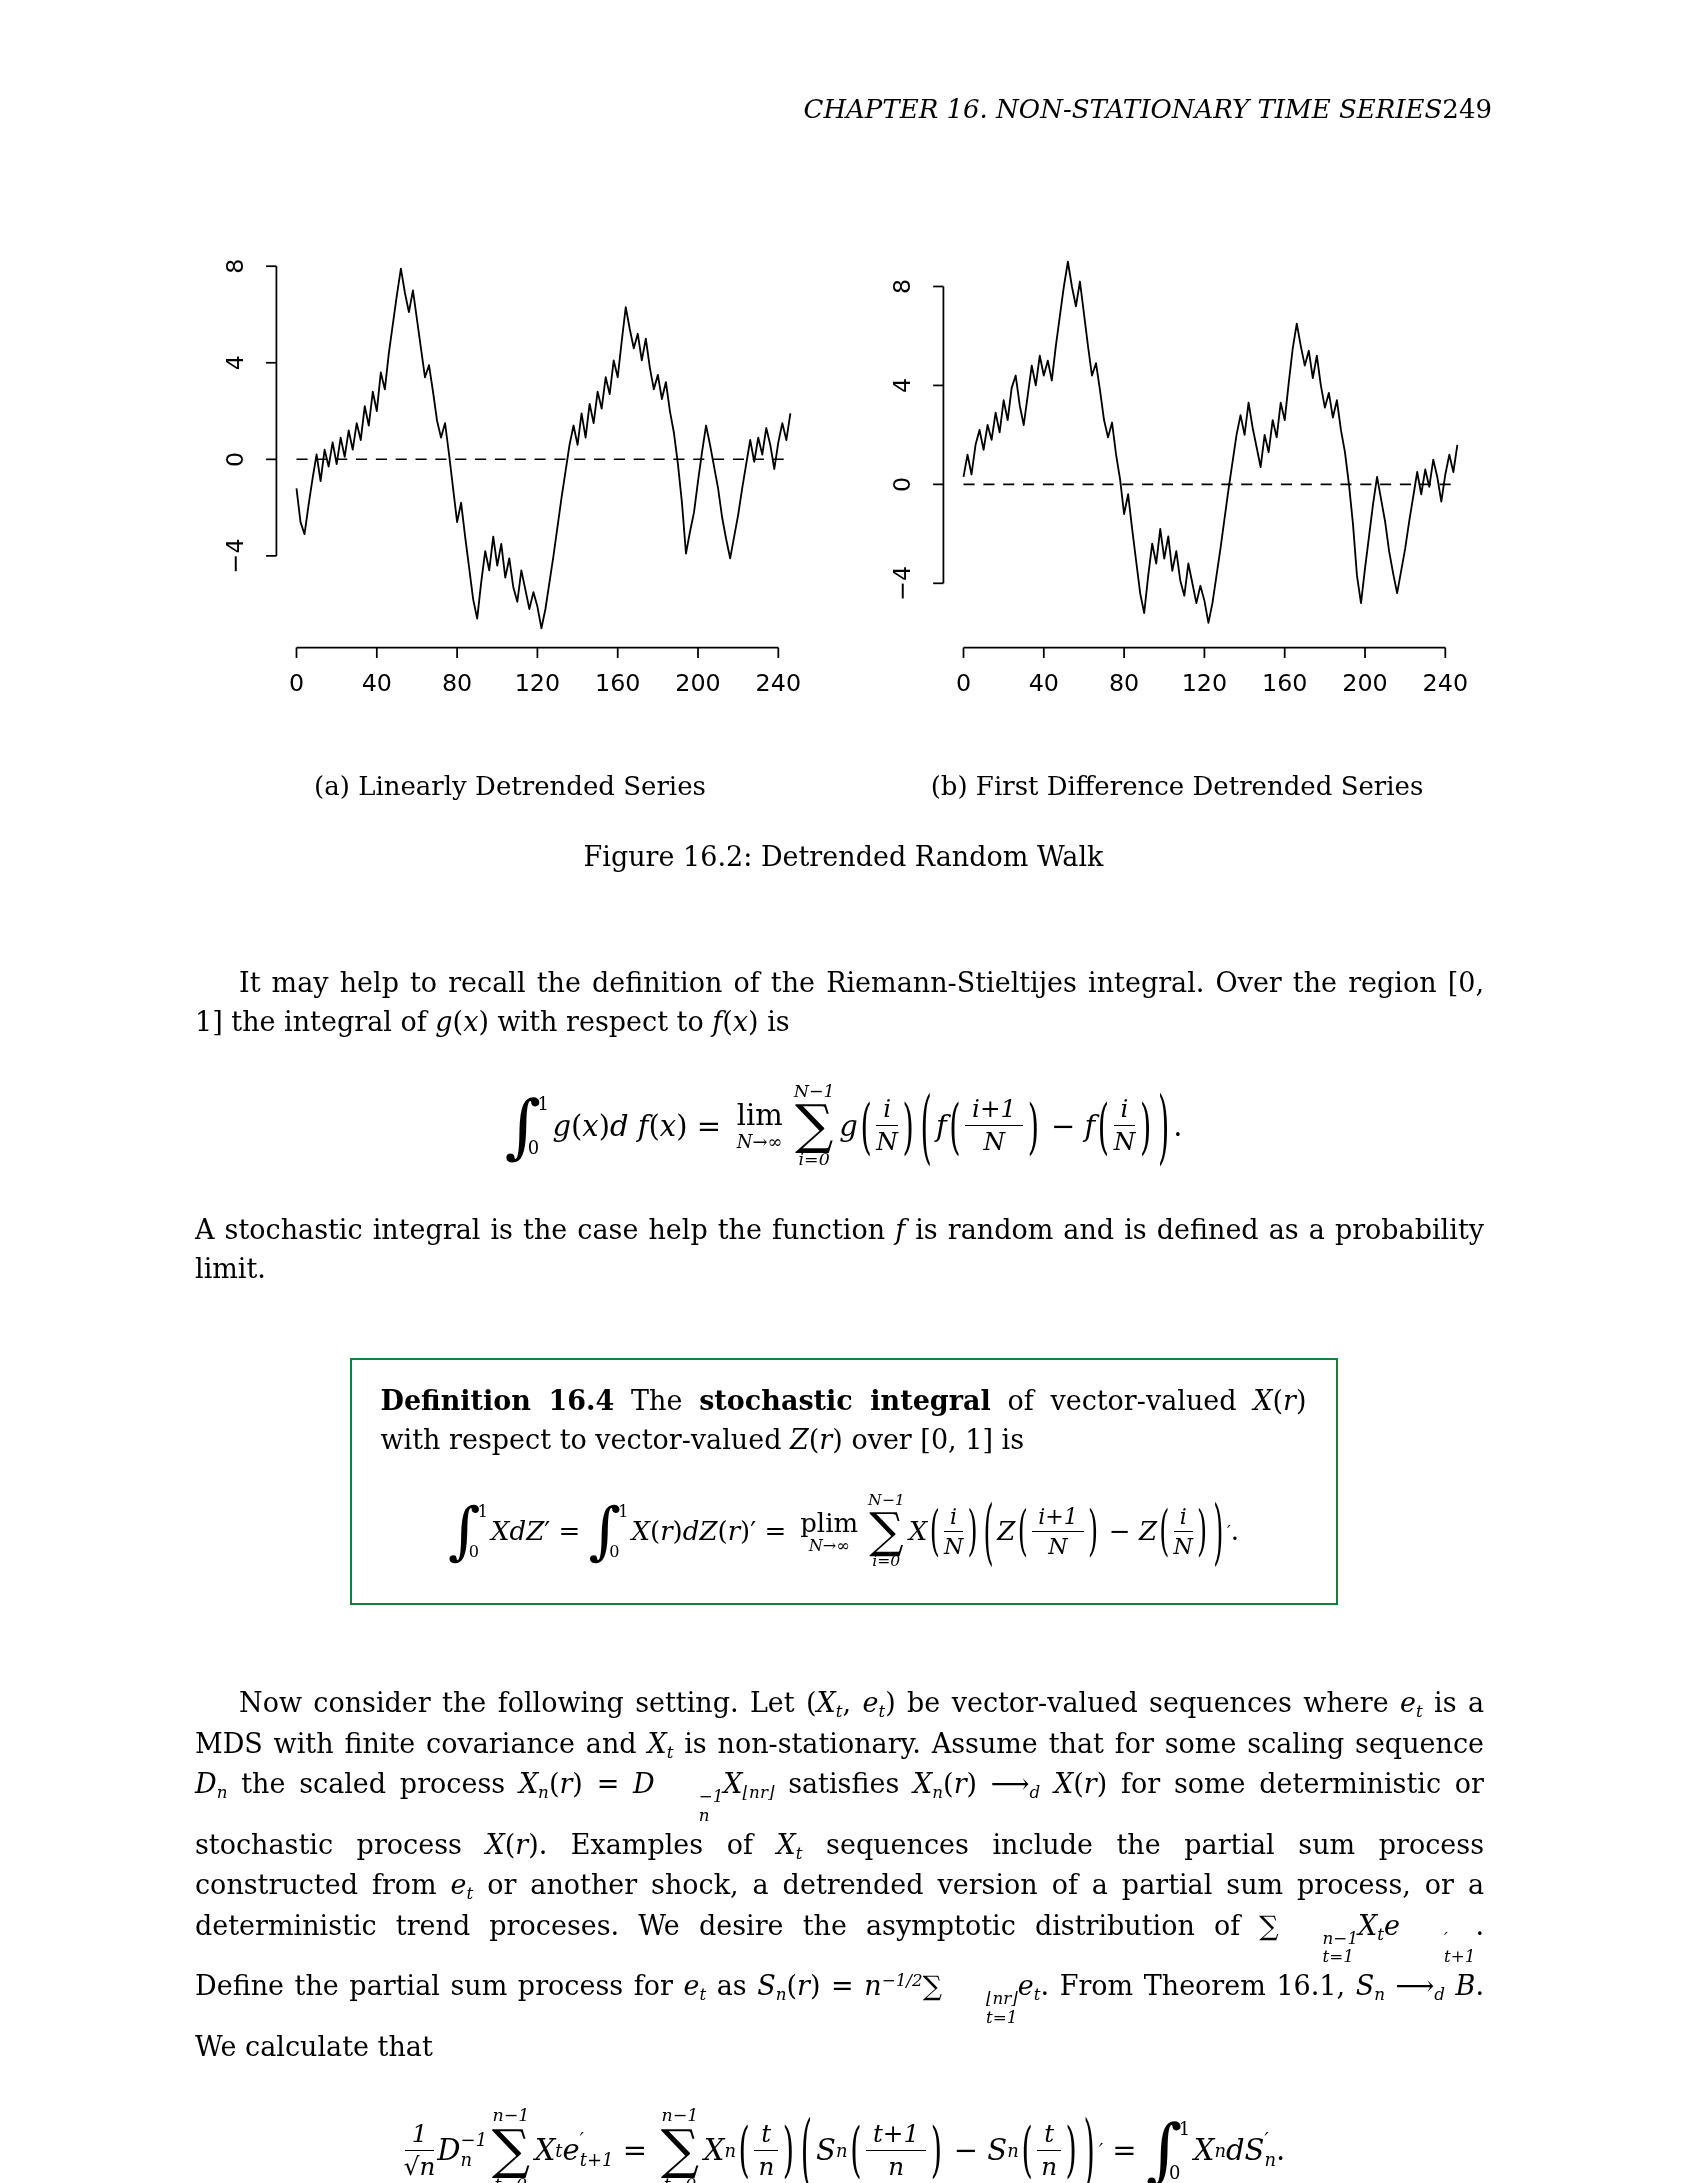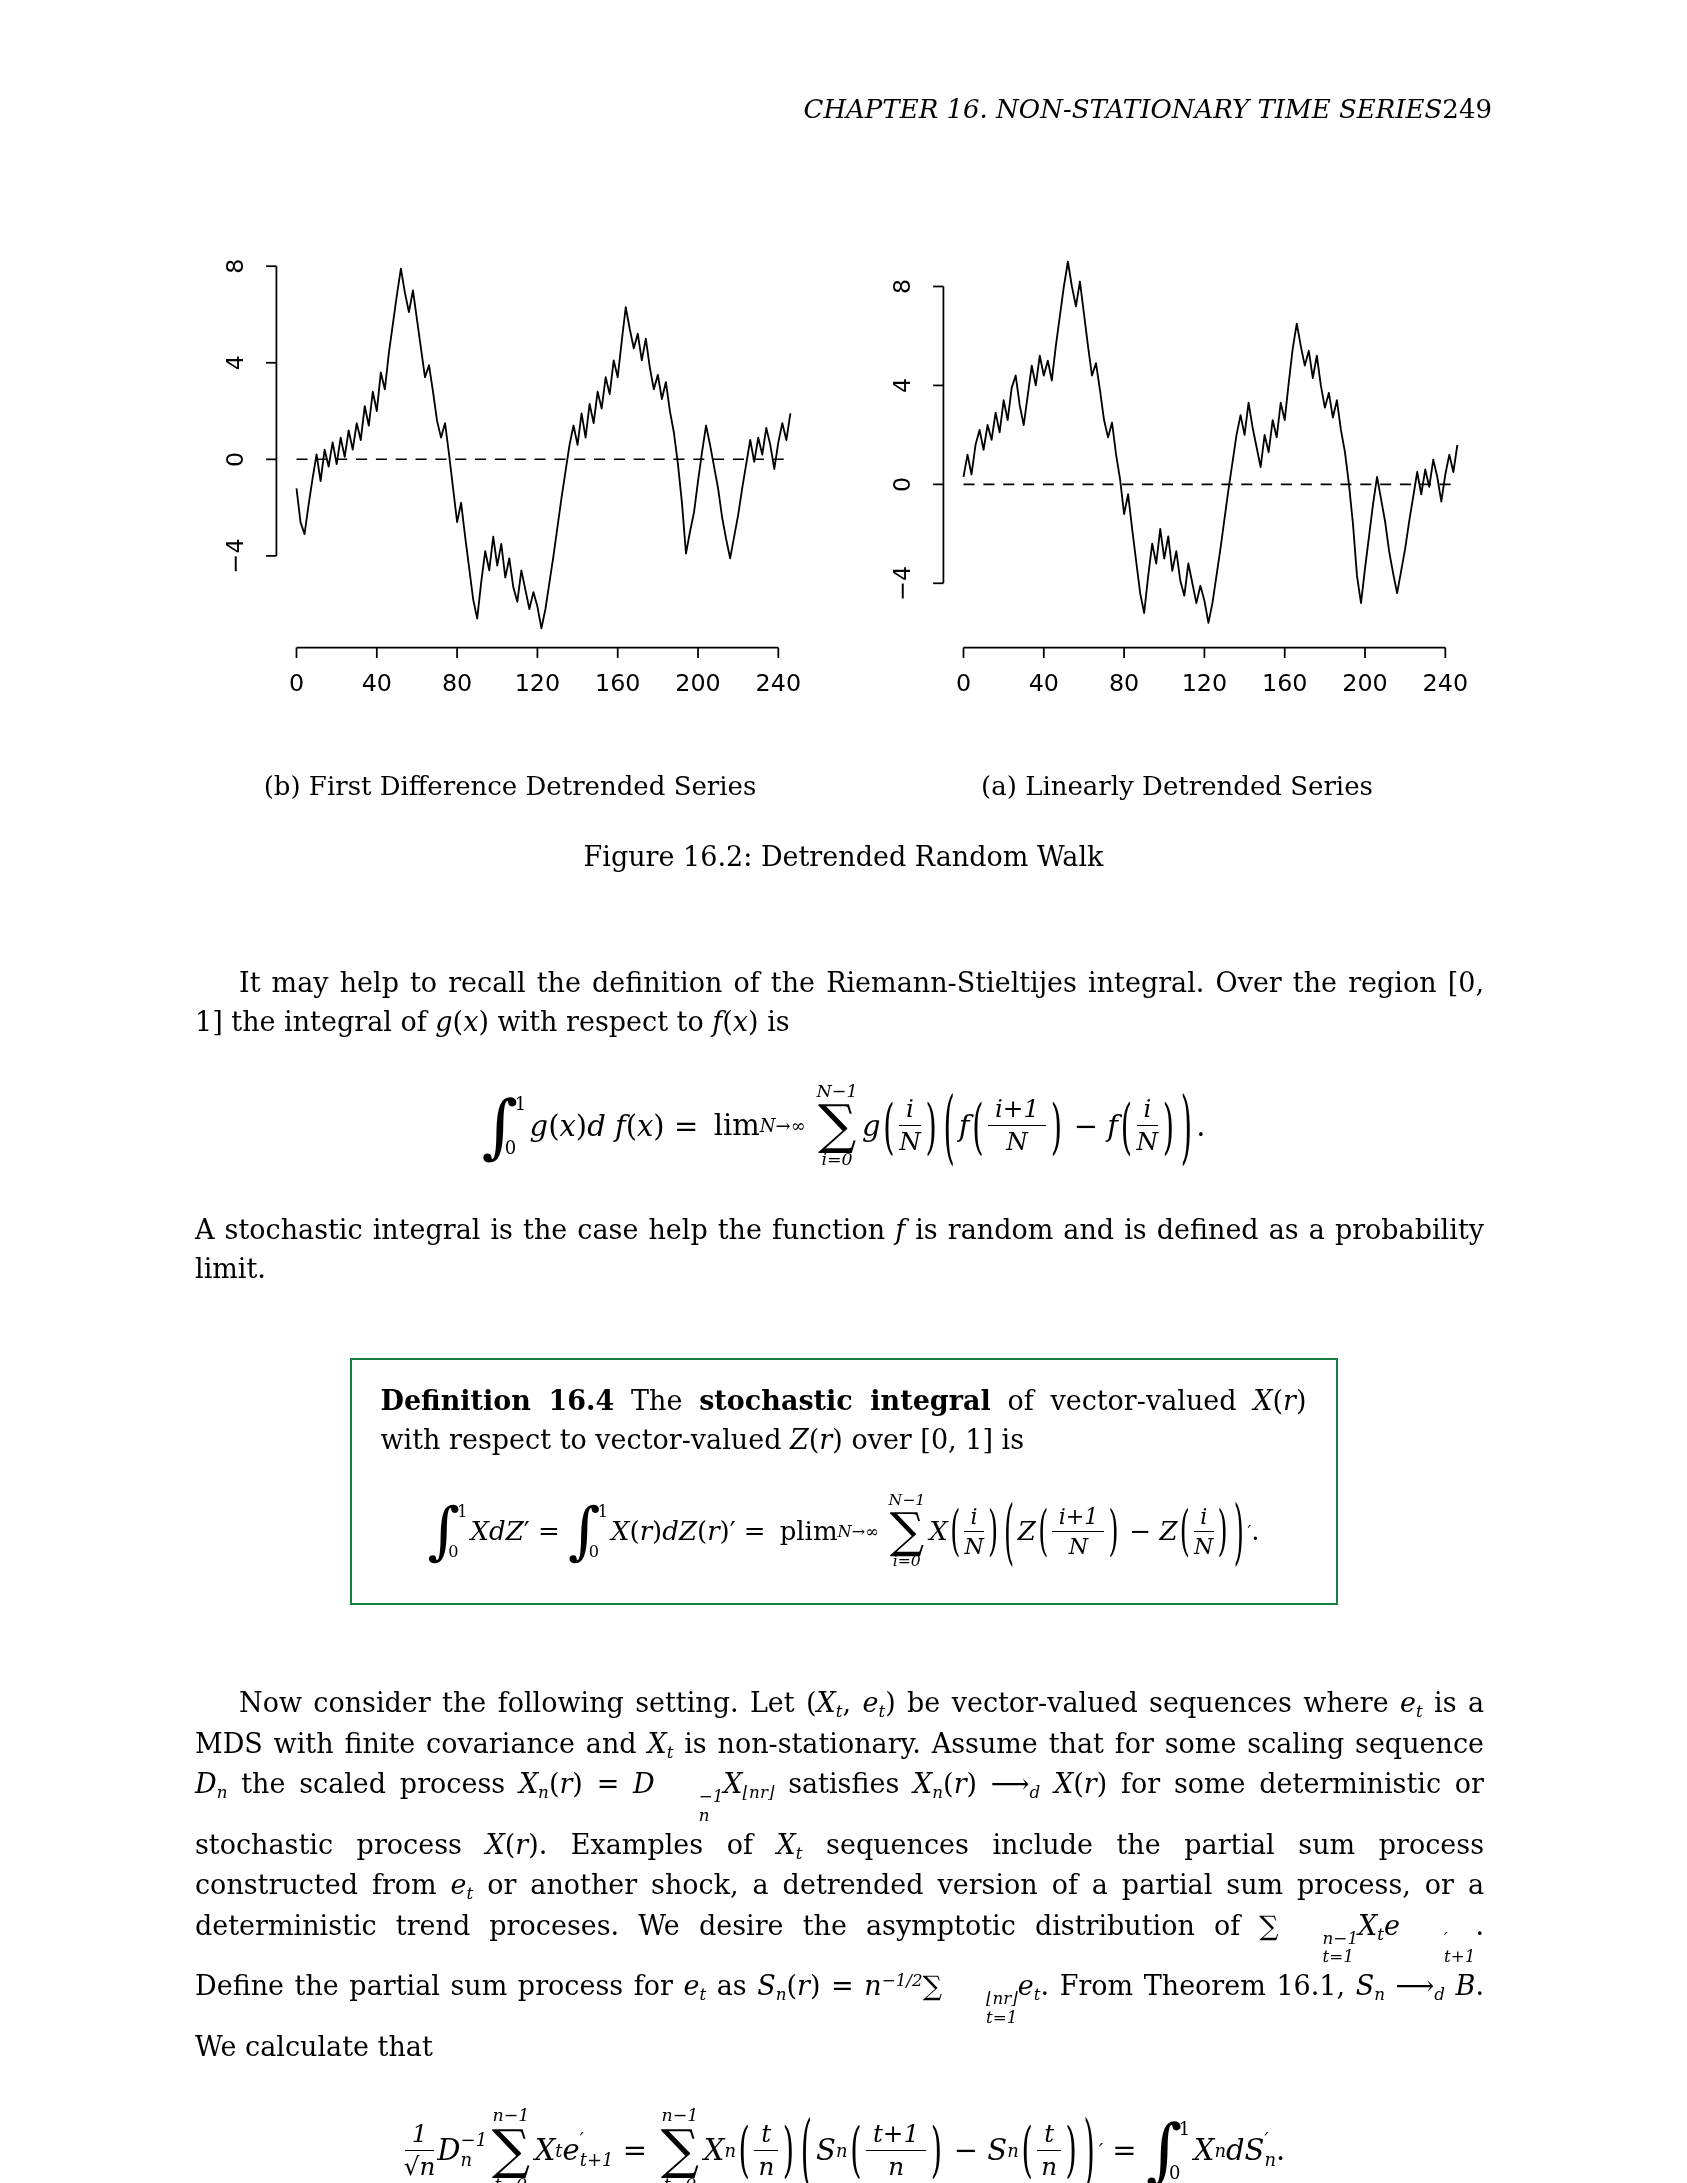--- a/index.html
+++ b/index.html
@@ -71,21 +71,21 @@
   .seg-sum .sum-top, .seg-sum .sum-bot { font-size: 0.6em; font-style: italic; }
   .seg-sum .sum-sg { font-size: 1.85em; line-height: 0.95; }
   .seg-int { display: inline-flex; align-items: center; vertical-align: middle; margin-right: 0.12em; }
   .seg-int .int-sg { font-size: 2.4em; line-height: 1; }
   .seg-int .int-lims {
     display: inline-flex; flex-direction: column; justify-content: space-between;
     align-self: stretch; font-size: 0.62em; padding: 0.12em 0; margin-left: -0.18em;
   }
   .seg-int .int-sub { margin-left: -0.55em; }
   .seg-limop {
-    display: inline-flex; flex-direction: row; align-items: center;
+    display: inline-flex; flex-direction: column; align-items: center;
     vertical-align: middle; line-height: 1.08; margin: 0 0.22em; justify-content: space-between;
   }
   .seg-limop .lim-bot { font-size: 0.62em; font-style: italic; }
   .seg-bp  { display: inline-block; transform: scaleY(2.05); font-style: normal; margin: 0 0.09em; }
   .seg-bpl { display: inline-block; transform: scaleY(2.75); font-style: normal; margin: 0 0.14em; }
 </style>
 </head>
 <body>
 
 <div class="page">
@@ -148,22 +148,22 @@
           <text x="525.1127819548872" y="575" text-anchor="middle">160</text>
           <line x1="626.3157894736842" y1="520" x2="626.3157894736842" y2="533" stroke="#000" stroke-width="2.2"></line>
           <text x="626.3157894736842" y="575" text-anchor="middle">200</text>
           <line x1="727.5187969924812" y1="520" x2="727.5187969924812" y2="533" stroke="#000" stroke-width="2.2"></line>
           <text x="727.5187969924812" y="575" text-anchor="middle">240</text>
           <line x1="120.30075187969925" y1="314.25925925925924" x2="742.6992481203007" y2="314.25925925925924" stroke="#000" stroke-width="2" stroke-dasharray="14 11"></line>
           <polyline points="120.30075187969925,304.9074074074074 125.3609022556391,276.8518518518519 130.42105263157896,301.7901234567901 135.4812030075188,264.38271604938274 140.54135338345864,245.679012345679 145.6015037593985,270.6172839506173 150.66165413533835,239.44444444444443 155.7218045112782,258.14814814814815 160.78195488721803,223.858024691358 165.8421052631579,248.7962962962963 170.90225563909775,208.2716049382716 175.96240601503757,233.2098765432099 181.02255639097746,192.68518518518516 186.08270676691728,177.09876543209876 191.14285714285714,214.50617283950615 196.203007518797,239.44444444444443 201.26315789473682,202.03703703703707 206.3233082706767,164.62962962962962 211.38345864661653,189.5679012345679 216.4436090225564,152.16049382716048 221.50375939849624,177.09876543209876 226.56390977443607,158.39506172839506 231.62406015037593,183.33333333333331 236.68421052631578,139.69135802469137 241.74436090225564,102.28395061728395 246.8045112781955,64.87654320987653 251.86466165413532,33.703703703703695 256.92481203007515,64.87654320987653 261.98496240601503,89.8148148148148 267.0451127819549,58.64197530864199 272.10526315789474,99.16666666666664 277.16541353383457,139.69135802469137 282.22556390977445,177.09876543209876 287.2857142857143,161.51234567901233 292.3458646616541,195.80246913580245 297.406015037594,233.2098765432099 302.4661654135338,255.03086419753086 307.52631578947364,236.32716049382717 312.5864661654135,276.8518518518519 317.6466165413534,308.0246913580247 322.7067669172932,351.66666666666663 327.76691729323306,326.7283950617284 332.82706766917295,370.3703703703704 337.8872180451128,410.8950617283951 342.9473684210526,451.4197530864198 348.0075187969925,476.3580246913581 353.0676691729323,429.5987654320988 358.12781954887214,389.07407407407413 363.187969924812,414.01234567901236 368.24812030075185,370.3703703703704 373.30827067669173,407.77777777777777 378.36842105263156,379.72222222222223 383.4285714285714,423.3641975308642 388.4887218045113,398.4259259259259 393.5488721804511,435.83333333333337 398.609022556391,454.537037037037 403.6691729323308,414.01234567901236 408.72932330827064,438.95061728395063 413.7894736842105,463.88888888888886 418.84962406015035,442.0679012345679 423.90977443609023,460.77160493827165 428.96992481203006,488.82716049382714 434.03007518796994,463.88888888888886 439.09022556390977,429.5987654320988 444.15037593984965,395.30864197530866 449.2105263157895,357.90123456790127 454.27067669172936,320.49382716049377 459.33082706766913,286.2037037037037 464.390977443609,251.91358024691357 469.45112781954884,226.97530864197532 474.5112781954887,251.91358024691357 479.57142857142856,211.38888888888889 484.63157894736844,242.56172839506172 489.69172932330827,267.5 494.75187969924815,292.4382716049383 499.8120300751879,251.91358024691357 504.87218045112786,273.7345679012345 509.93233082706763,233.2098765432099 514.9924812030075,255.03086419753086 520.0526315789473,211.38888888888889 525.1127819548872,233.2098765432099 530.172932330827,186.45061728395063 535.2330827067669,142.80864197530866 540.2932330827068,111.6358024691358 545.3533834586467,139.69135802469137 550.4135338345864,164.62962962962962 555.4736842105262,145.92592592592592 560.5338345864661,180.21604938271605 565.593984962406,152.16049382716048 570.6541353383459,189.5679012345679 575.7142857142858,217.62345679012347 580.7744360902255,198.91975308641975 585.8345864661654,230.09259259259258 590.8947368421052,208.2716049382716 595.9548872180451,245.679012345679 601.015037593985,273.7345679012345 606.0751879699249,314.25925925925924 611.1353383458646,364.1358024691358 616.1954887218045,429.5987654320988 621.2556390977443,463.88888888888886 626.3157894736842,420.24691358024694 631.375939849624,379.72222222222223 636.4360902255639,339.1975308641976 641.4962406015037,304.9074074074074 646.5563909774436,332.962962962963 651.6165413533835,361.01851851851853 656.6766917293234,398.4259259259259 661.7368421052631,426.48148148148147 666.796992481203,451.4197530864198 671.8571428571428,423.3641975308642 676.9172932330827,395.30864197530866 681.9774436090225,361.01851851851853 687.0375939849624,329.84567901234567 692.0977443609022,298.67283950617286 697.1578947368421,326.7283950617284 702.218045112782,295.55555555555554 707.2781954887218,317.37654320987656 712.3383458646616,283.08641975308643 717.3984962406015,304.9074074074074 722.4586466165413,336.0802469135802 727.5187969924812,301.7901234567901 732.578947368421,276.8518518518519 737.6390977443609,298.67283950617286 742.6992481203007,264.38271604938274" fill="none" stroke="#000000" stroke-width="2.3" stroke-linejoin="round"></polyline>
         </svg>
     </div>
     <div class="subcaps">
+      <div class="subcap">(a) Linearly Detrended Series</div>
       <div class="subcap">(b) First Difference Detrended Series</div>
-      <div class="subcap">(a) Linearly Detrended Series</div>
     </div>
     <figcaption class="figcaption">Figure 16.2: Detrended Random Walk</figcaption>
   </figure>
 
   <p class="body indent"><span class="seg-t">It may help to recall the definition of the Riemann-Stieltijes integral. Over the region [0, 1] the integral of </span><span class="seg-i">g</span><span class="seg-t">(</span><span class="seg-i">x</span><span class="seg-t">) with respect to </span><span class="seg-i">f</span><span class="seg-t">(</span><span class="seg-i">x</span><span class="seg-t">) is</span></p>
 
   <div class="eq">
       <span class="seg-int"><span class="int-sg">∫</span><span class="int-lims"><span class="int-sup">1</span><span class="int-sub">0</span></span></span>
       <span class="seg-i">g</span>
       <span class="seg-t">(</span>

